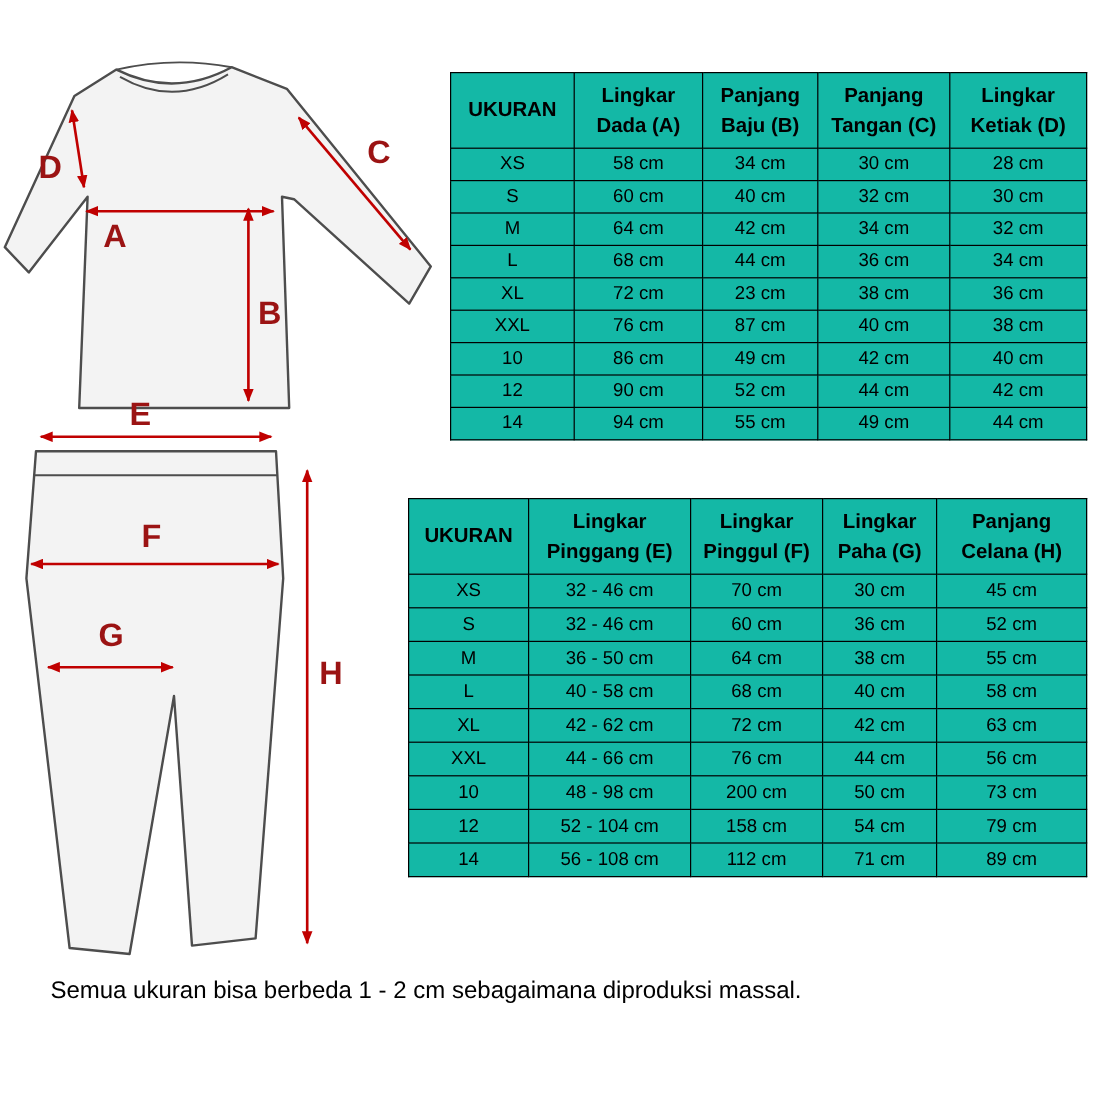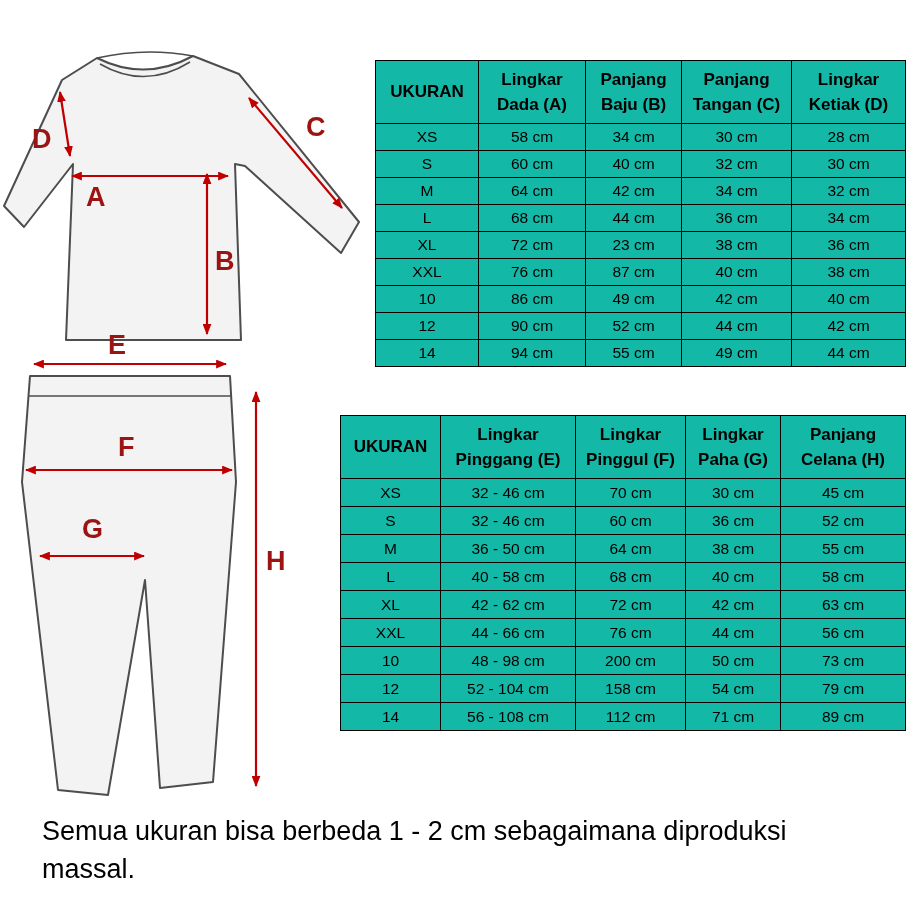--- a/index.html
+++ b/index.html
@@ -12,21 +12,21 @@
 
   .sizetable { border-collapse:collapse; table-layout:fixed; background:#14b8a6; }
   .sizetable th, .sizetable td {
     border:1px solid #000; text-align:center; vertical-align:middle;
     padding:0 2px; overflow:hidden;
   }
   .sizetable th { font-size:17px; font-weight:bold; height:62px; line-height:1.5; }
   .sizetable td { font-size:15.5px; height:26px; font-weight:normal; }
   #pants-table td { height:27px; }
 
-  .note { font-size:27px; line-height:1.42; }
+  .note { font-size:20px; line-height:1.42; }
 
   .garment { fill:var(--garment-fill,#f3f3f3); stroke:var(--outline,#4d4d4d); stroke-width:2; stroke-linejoin:round; }
   .gline   { fill:none; stroke:var(--outline,#4d4d4d); stroke-width:1.6; }
   .arrow   { stroke:var(--arrow,#c00000); stroke-width:2.2; fill:none; }
   .ahead   { fill:var(--arrow,#c00000); }
   .lbl     { fill:var(--label,#9b1313); font-size:27px; font-weight:bold; font-family:"Liberation Sans", sans-serif; }
 </style>
 </head>
 <body>
 

